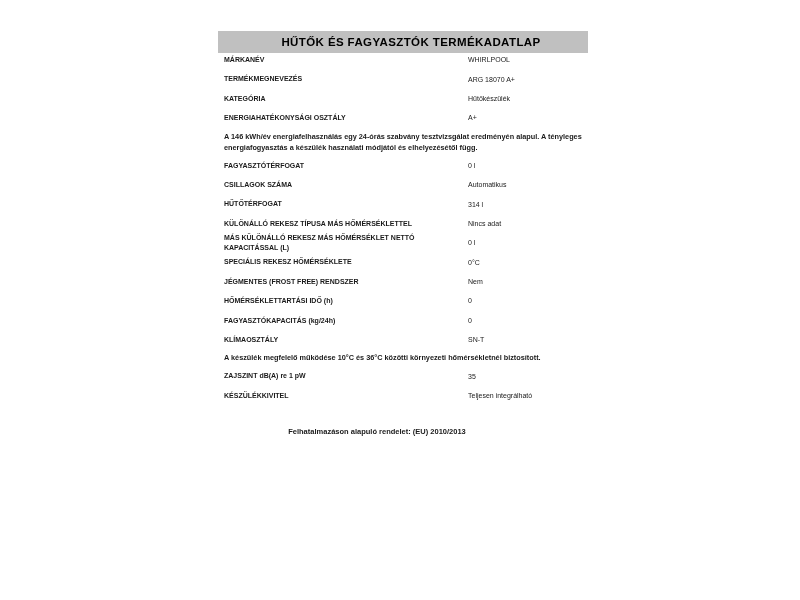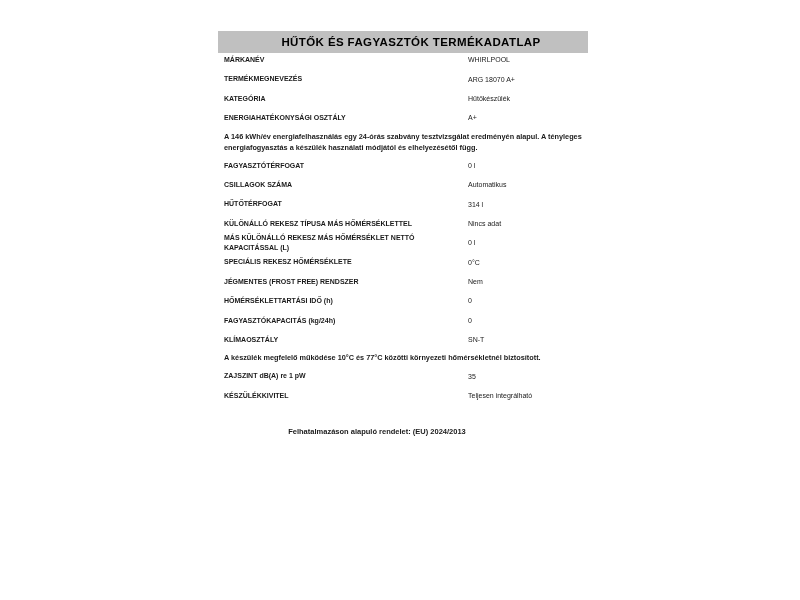--- a/index.html
+++ b/index.html
@@ -143,27 +143,27 @@
   <div class="row">
     <div class="label">FAGYASZTÓKAPACITÁS (kg/24h)</div>
     <div class="value">0</div>
   </div>
 
   <div class="row">
     <div class="label">KLÍMAOSZTÁLY</div>
     <div class="value">SN-T</div>
   </div>
 
-  <div class="note">A készülék megfelelő működése 10°C és 77°C közötti környezeti hőmérsékletnél biztosított.</div>
+  <div class="note">A készülék megfelelő működése 10°C és 36°C közötti környezeti hőmérsékletnél biztosított.</div>
 
   <div class="row">
     <div class="label">ZAJSZINT dB(A) re 1 pW</div>
     <div class="value">35</div>
   </div>
 
   <div class="row">
     <div class="label">KÉSZÜLÉKKIVITEL</div>
     <div class="value">Teljesen integrálható</div>
   </div>
 </div>
 
-  <div class="sheet-footer">Felhatalmazáson alapuló rendelet: (EU) 2024/2013</div>
+  <div class="sheet-footer">Felhatalmazáson alapuló rendelet: (EU) 2010/2013</div>
 </div>
 
 </body></html>

